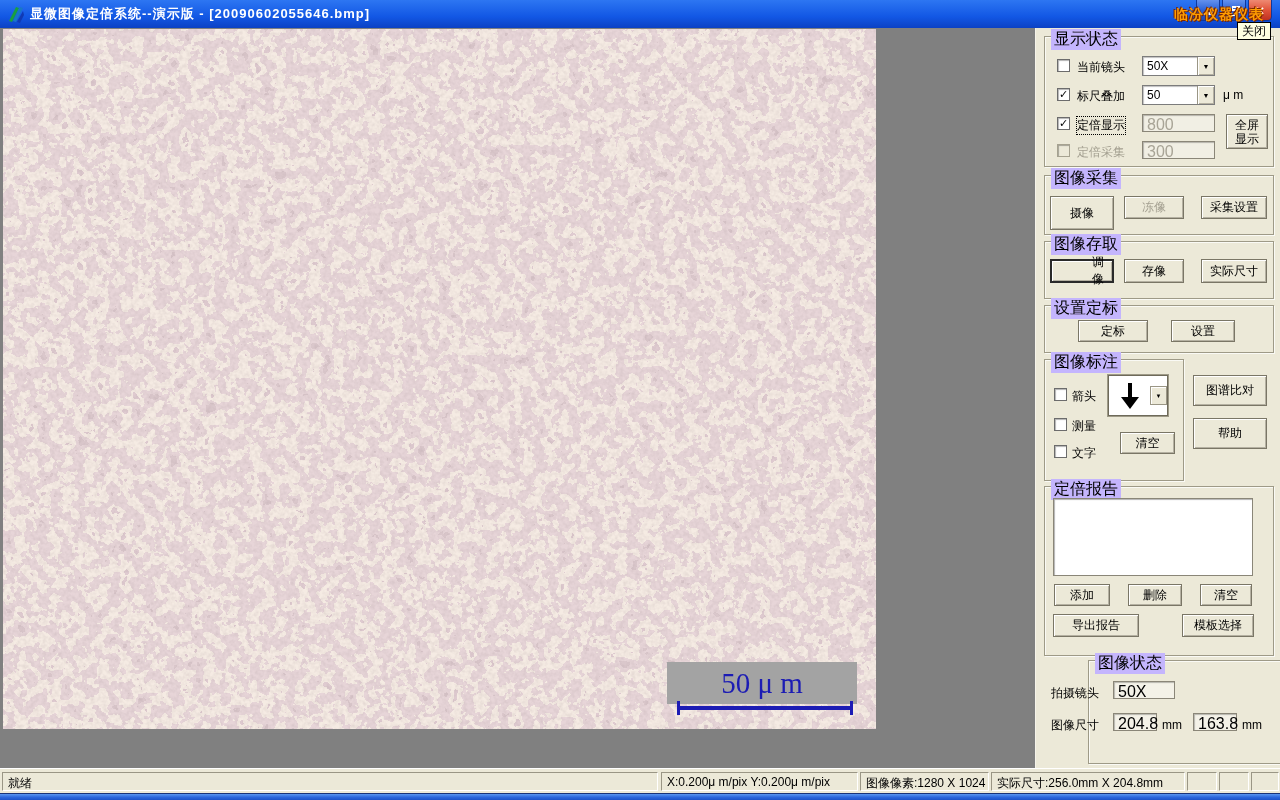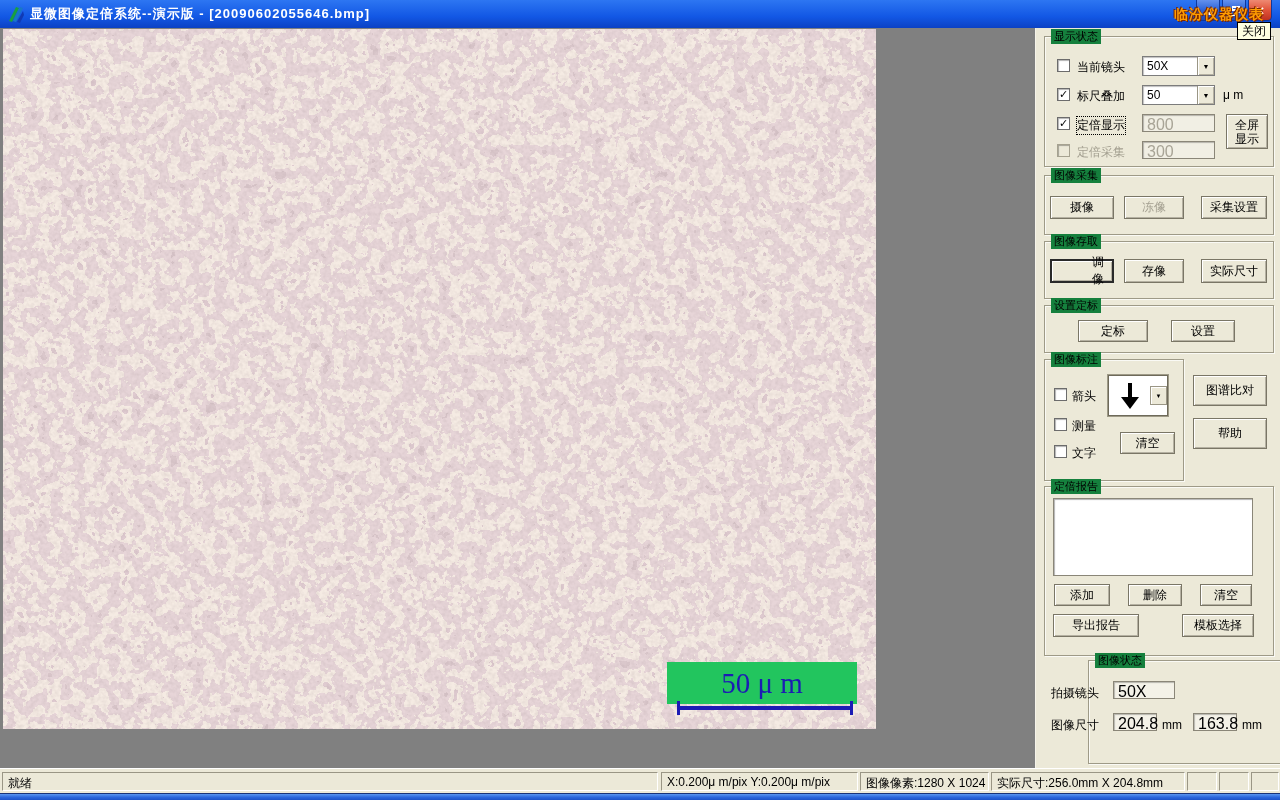--- a/index.html
+++ b/index.html
@@ -23,32 +23,32 @@
   .glyph-restore i:last-child  { left:0; bottom:0; background:#2c63d8; }
   .glyph-close { color:#fff; font-size:14px; font-weight:bold; margin-bottom:2px; line-height:14px; }
 
   .watermark { position:absolute; right:16px; top:6px; color:#ff9c00; font-size:14px; font-weight:bold;
                letter-spacing:1px; text-shadow:1px 1px 0 #7c2800, -1px -1px 0 #7c2800; z-index:30; }
   .tooltip { position:absolute; left:1237px; top:22px; width:34px; height:18px; background:#ffffe1;
              border:1px solid #000; font-size:12px; line-height:16px; text-align:center; z-index:31; }
 
   
   .viewport { position:absolute; left:3px; top:29px; width:873px; height:700px; background:#c7aeb2; overflow:hidden; }
-  .scalebox { position:absolute; left:664px; top:633px; width:190px; height:42px; background:#22c55e;
+  .scalebox { position:absolute; left:664px; top:633px; width:190px; height:42px; background:#a3a3a3;
               display:flex; align-items:center; justify-content:center; }
   .scalebox span { color:#1c1cb4; font-size:29px; font-family:"Liberation Serif","DejaVu Serif",serif; }
   .scaleline { position:absolute; left:674px; top:672px; width:176px; height:14px;
                border-left:3px solid #1c1cb4; border-right:3px solid #1c1cb4;
                background:linear-gradient(transparent 5px,#1c1cb4 5px,#1c1cb4 9px,transparent 9px); }
 
   
   .sidebar { position:absolute; left:1035px; top:28px; width:245px; height:740px; background:#ece9d8;
              border-left:1px solid #f5f3ea; font-size:12px; }
   .group { position:absolute; border:1px solid #9e9a87; box-shadow:1px 1px 0 rgba(255,255,255,.75), inset 1px 1px 0 rgba(255,255,255,.75); }
-  .group-title { position:absolute; top:-8px; left:6px; background:#15803d; padding:0 3px; font-size:11px; color:#000; }
+  .group-title { position:absolute; top:-8px; left:6px; background:#c4b5fd; padding:0 3px; font-size:16px; color:#000; }
 
   .btn { position:absolute; background:#ece9d8; border:1px solid #7a7666;
          box-shadow:inset 1px 1px 0 #fff, inset -1px -1px 0 #b5b1a2;
          font-size:12px; color:#000; display:flex; align-items:center; justify-content:center; cursor:default; }
   .btn.default { border:2px solid #2a2a2a;padding-left:40px; }
   .btn.disabled { color:#a39f90; }
   .btn.multiline { flex-direction:column; line-height:14px; }
 
   .checkbox { position:absolute; width:13px; height:13px; background:#fff; border:1px solid #6c6c6c;
               box-shadow:inset 1px 1px 1px rgba(0,0,0,.3); font-size:11px; line-height:11px; text-align:center; }
@@ -171,21 +171,21 @@
     <span class="cb-label disabled" style="left:41px; top:116px;">定倍采集</span>
     <span class="field disabled" style="left:106px; top:113px; width:73px; height:18px;">300</span>
     <div class="btn multiline" style="left:190px; top:86px; width:42px; height:35px;">
       <span>全屏</span>
       <span>显示</span>
     </div>
 
     <div class="group" style="left:8px; top:147px; width:230px; height:60px;">
       <span class="group-title">图像采集</span>
     </div>
-    <div class="btn" style="left:14px; top:168px; width:64px; height:23px;">摄像</div>
+    <div class="btn" style="left:14px; top:168px; width:64px; height:34px;">摄像</div>
     <div class="btn disabled" style="left:88px; top:168px; width:60px; height:23px;">冻像</div>
     <div class="btn" style="left:165px; top:168px; width:66px; height:23px;">采集设置</div>
 
     <div class="group" style="left:8px; top:213px; width:230px; height:58px;">
       <span class="group-title">图像存取</span>
     </div>
     <div class="btn default" style="left:14px; top:231px; width:64px; height:24px;">调像</div>
     <div class="btn" style="left:88px; top:231px; width:60px; height:24px;">存像</div>
     <div class="btn" style="left:165px; top:231px; width:66px; height:24px;">实际尺寸</div>
 

